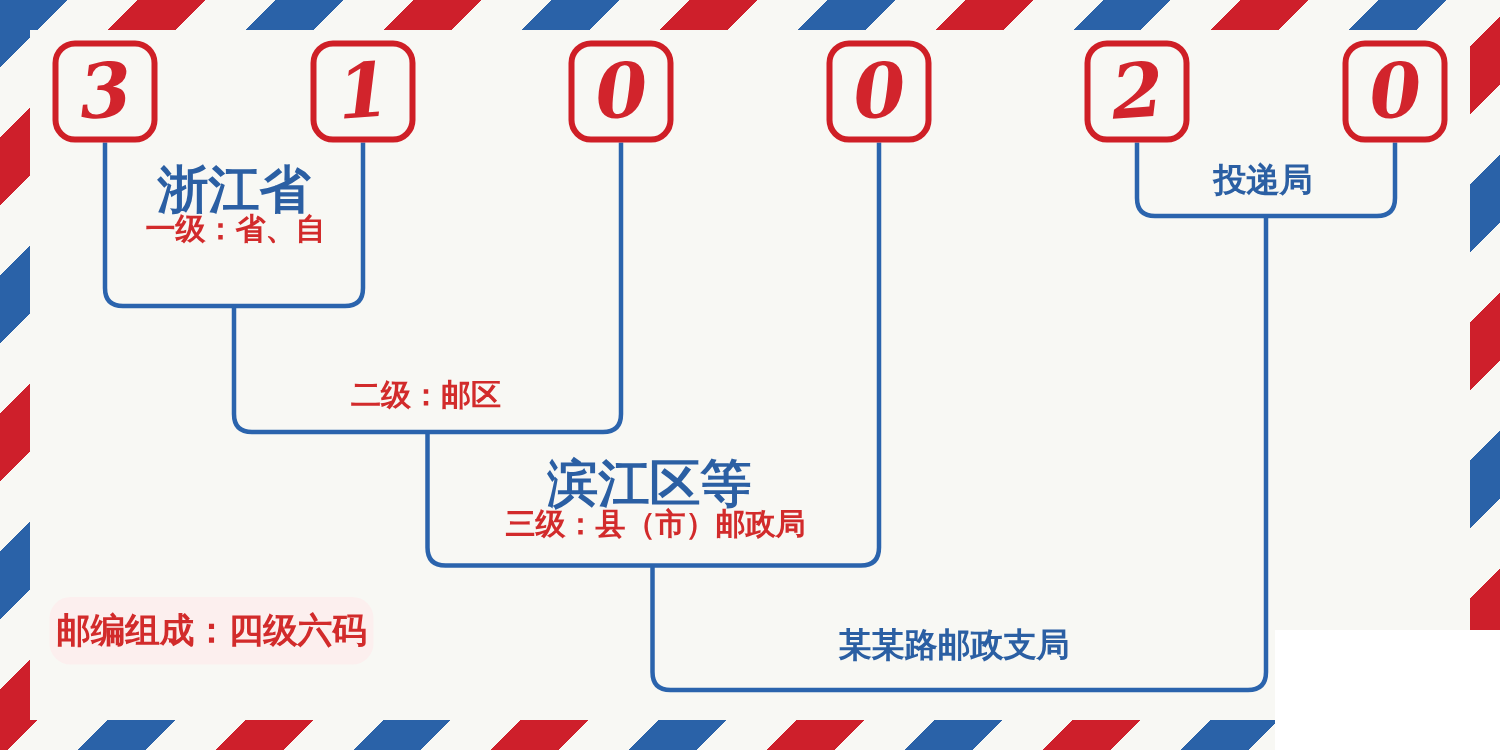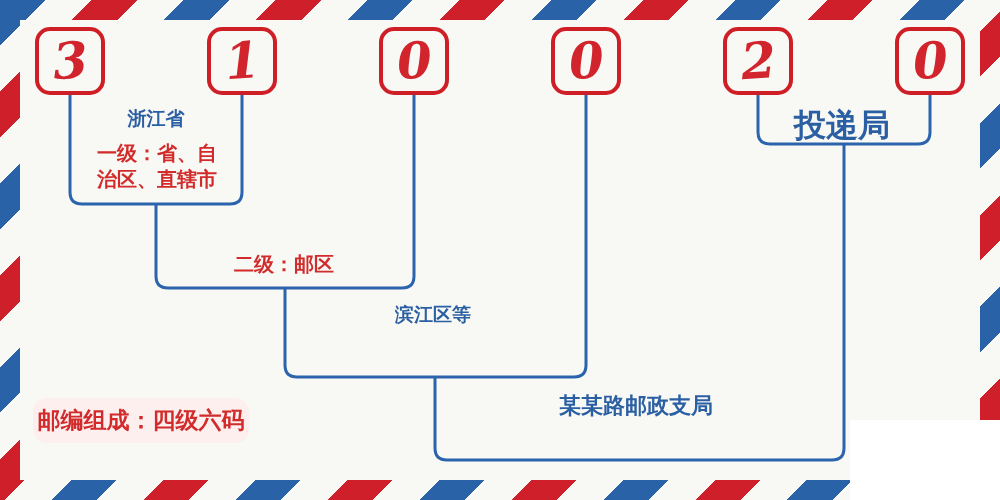--- a/index.html
+++ b/index.html
@@ -34,23 +34,23 @@
     font-family:"DejaVu Serif",serif;font-style:italic;font-weight:bold;
     font-size:50px;line-height:1;color:var(--digit-red);
     transform:rotate(-4deg);
   }
   .lbl{
     position:absolute;transform:translateX(-50%);white-space:nowrap;
     font-weight:bold;text-align:center;line-height:1.15;
   }
   .lbl.blue{color:var(--name-blue);font-family:"Liberation Serif",serif;}
   .lbl.red{color:var(--desc-red);font-family:"Liberation Sans",sans-serif;}
-  .fs27{font-size:19px;}
-  .fs24{font-size:32px;}
-  .fs22{font-size:22px;}
+  .fs27{font-size:34px;}
+  .fs24{font-size:22px;}
+  .fs22{font-size:22px;margin-top:24px;}
   .fs21{font-size:20px;}
   .white-patch{
     position:absolute;left:850px;top:420px;width:150px;height:80px;
     background:#ffffff;
   }
   .footer-pill{
     position:absolute;left:33px;top:398px;width:216px;height:45px;
     background:var(--footer-pill-bg);border-radius:14px;
     display:flex;align-items:center;justify-content:center;
   }
@@ -88,25 +88,25 @@
   </div>
   <div class="digit-box" style="left:723px">
     <span class="digit">2</span>
   </div>
   <div class="digit-box" style="left:895px">
     <span class="digit">0</span>
   </div>
 
   <div class="lbl blue fs27" style="left:156px;top:108px">浙江省</div>
   <div class="lbl red fs21" style="left:157px;top:142px">一级：省、自</div>
-  <div class="lbl red fs21" style="left:157px;top:168px">治区、直辖市</div>
 
   <div class="lbl blue fs27" style="left:433px;top:304px">滨江区等</div>
 
   <div class="lbl red fs21" style="left:284px;top:253px">二级：邮区</div>
+  <div class="lbl red fs21" style="left:437px;top:339px">三级：县（市）邮政局</div>
 
   <div class="lbl blue fs22" style="left:636px;top:393px">某某路邮政支局</div>
 
   <div class="lbl blue fs24" style="left:842px;top:107px">投递局</div>
 
   <div class="white-patch"></div>
 
   <div class="footer-pill">
     <span>邮编组成：四级六码</span>
   </div>

